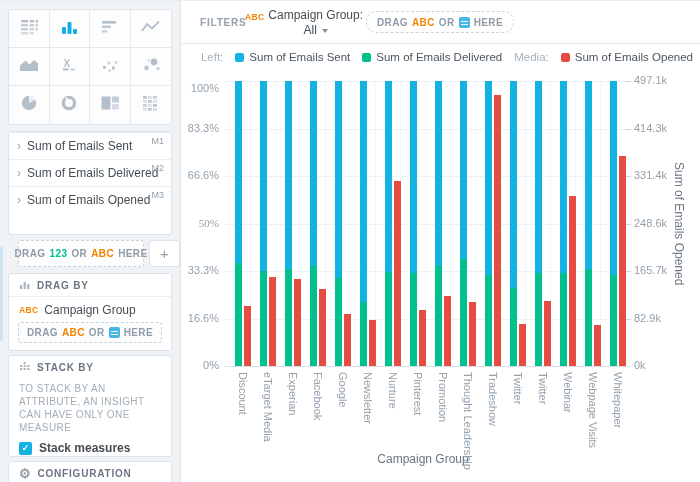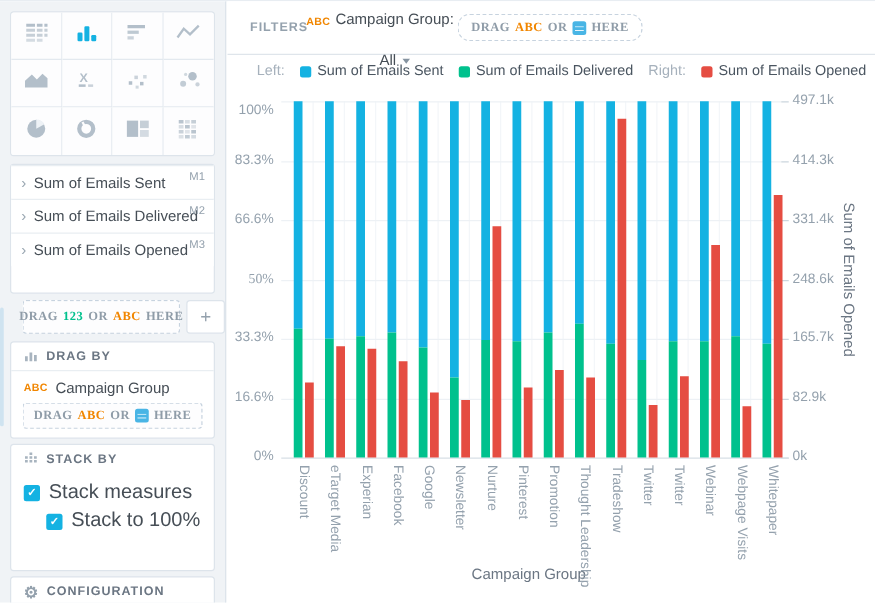--- a/index.html
+++ b/index.html
@@ -16,48 +16,48 @@
   .vis-cell:nth-child(n+9){ border-bottom:none; }
   .vis-cell.selected { color:#14b2e2; }
 
   .panel-header { height:22px; display:flex; align-items:center; gap:6px; padding:0 10px; color:#6b7683; font-size:10px; font-weight:bold; letter-spacing:.8px; }
   .panel-header svg { color:#a8b4bf; }
   .measures-card { top:130px; height:104px; }
   .m-row { height:27px; border-top:1px solid #e9eef2; display:flex; align-items:center; padding:0 8px; position:relative; font-size:12px; color:#464e56; cursor:pointer; background:#fff; }
   .m-chevron { color:#9aa7b2; font-size:12px; margin-right:6px; line-height:1; }
   .m-tag { position:absolute; right:7px; top:3px; font-size:9px; color:#94a1ad; }
 
-  .dropzone { border:1px dashed #c7d3df; border-radius:3px; color:#8f9ca8; font-size:10px; font-weight:bold; letter-spacing:.4px; display:flex; align-items:center; justify-content:center; gap:4px; background:#fdfdfe;font-family:Liberation Serif, serif; }
+  .dropzone { border:1px dashed #c7d3df; border-radius:3px; color:#8f9ca8; font-size:10px; font-weight:bold; letter-spacing:.4px; display:flex; align-items:center; justify-content:center; gap:4px; background:#fdfdfe; }
   .dz-num { color:#00c18d; } .dz-abc { color:#f18600; }
   .drag-measure { position:absolute; left:18px; top:239px; width:126px; height:27px; }
   .add-btn { position:absolute; left:149px; top:239px; width:31px; height:27px; background:#fff; border:1px solid #dde4eb; border-radius:3px; color:#94a1ad; font-size:15px; display:flex; align-items:center; justify-content:center; cursor:pointer; }
 
   .viewby-card { top:272px; height:78px; }
   .vb-row { height:26px; border-top:1px solid #e9eef2; display:flex; align-items:center; padding:0 10px; gap:6px; font-size:12px; color:#464e56; cursor:pointer; }
   .abc-tag { font-size:8.5px; font-weight:bold; color:#f18600; letter-spacing:.3px; }
   .vb-drop { position:absolute; left:9px; right:9px; bottom:7px; height:21px; }
 
   .stackby-card { top:354px; height:102px; }
   .hint { padding:4px 10px 0 10px; font-size:10px; line-height:13px; color:#a2aeb9; letter-spacing:.4px; }
   .cb-row { display:flex; align-items:center; gap:7px; padding-left:10px; margin-top:7px; cursor:pointer; }
   .cb-row.indent { padding-left:28px; margin-top:5px; }
   .cb-box { width:13px; height:13px; border-radius:2px; background:#14b2e2; color:#fff; font-size:9px; font-weight:bold; display:flex; align-items:center; justify-content:center; }
-  .cb-label { font-size:16px; color:#464e56; }
+  .cb-label { font-size:12px; color:#464e56;font-weight:bold; }
 
   .config-card { top:460px; height:30px; }
   .gear { font-size:13px; color:#94a1ad; line-height:1; }
   .scrollthumb { position:absolute; left:0; top:245px; width:3px; height:95px; background:#cfe3f0; border-radius:2px; }
 
   
   .main { position:absolute; left:182px; top:0; width:518px; height:482px; background:#fff; }
   .filters-bar { position:absolute; left:0; top:0; width:100%; height:43px; border-bottom:1px solid #dfe5eb; background:#fff; }
   .filters-label { position:absolute; left:18px; top:16px; font-size:10px; font-weight:bold; letter-spacing:.8px; color:#94a1ad; }
   .filter-chip { position:absolute; left:63px; top:7px; display:flex; gap:4px; cursor:pointer; }
   .filter-chip .abc-tag { margin-top:4px; }
-  .chip-lines { display:flex; flex-direction:column; align-items:center;gap:18px; }
+  .chip-lines { display:flex; flex-direction:column; align-items:center; }
   .chip-l1 { font-size:12px; color:#464e56; line-height:15px; }
   .chip-l2 { font-size:12px; color:#464e56; line-height:15px; display:flex; align-items:center; }
   .caret { display:inline-block; width:0; height:0; border-left:3.5px solid transparent; border-right:3.5px solid transparent; border-top:4px solid #8593a0; margin-left:5px; }
   .filters-drop { position:absolute; left:184px; top:10px; width:148px; height:22px; border-radius:10px; background:#fff; }
 
   .cal-icon { display:inline-block; width:11px; height:11px; border-radius:2px; background:#49b5e5; position:relative; }
   .cal-icon::after { content:""; position:absolute; left:2px; right:2px; top:4px; bottom:2px; background:
     linear-gradient(#fff 1px, transparent 1px) 0 0/100% 3px; opacity:.9; }
 
   .legend { position:absolute; top:50px; right:7px; display:flex; align-items:center; gap:12px; font-size:11.5px; color:#4a5560; }
@@ -262,20 +262,21 @@
                 <rect x="1" y="8" width="2.2" height="2"></rect>
                 <rect x="4.6" y="2" width="2.2" height="2"></rect>
                 <rect x="4.6" y="5" width="2.2" height="2"></rect>
                 <rect x="4.6" y="8" width="2.2" height="2"></rect>
                 <rect x="8.2" y="5" width="2.2" height="2"></rect>
                 <rect x="8.2" y="8" width="2.2" height="2"></rect>
               </g>
             </svg></span>
         <span>STACK BY</span>
       </div>
+      <div class="hint">TO STACK BY AN ATTRIBUTE, AN INSIGHT CAN HAVE ONLY ONE MEASURE</div>
       <div class="cb-row">
         <span class="cb-box">✓</span>
         <span class="cb-label">Stack measures</span>
       </div>
       <div class="cb-row indent">
         <span class="cb-box">✓</span>
         <span class="cb-label">Stack to 100%</span>
       </div>
     </section>
 
@@ -315,21 +316,21 @@
     <div class="legend">
       <span class="muted">Left:</span>
       <span class="legend-item">
         <span class="legend-chip" style="background: rgb(20, 178, 226);"></span>
         <span>Sum of Emails Sent</span>
       </span>
       <span class="legend-item">
         <span class="legend-chip" style="background: rgb(0, 193, 141);"></span>
         <span>Sum of Emails Delivered</span>
       </span>
-      <span class="muted">Right:</span>
+      <span class="muted">Media:</span>
       <span class="legend-item">
         <span class="legend-chip" style="background: rgb(229, 77, 66);"></span>
         <span>Sum of Emails Opened</span>
       </span>
     </div>
 
     <div class="chart" id="plot">
       <div class="xtitle">Campaign Group</div>
       <div class="ytitle-r">Sum of Emails Opened</div>
     <div class="gridline-v" style="left: 68px; top: 80px; height: 285px;"></div>

